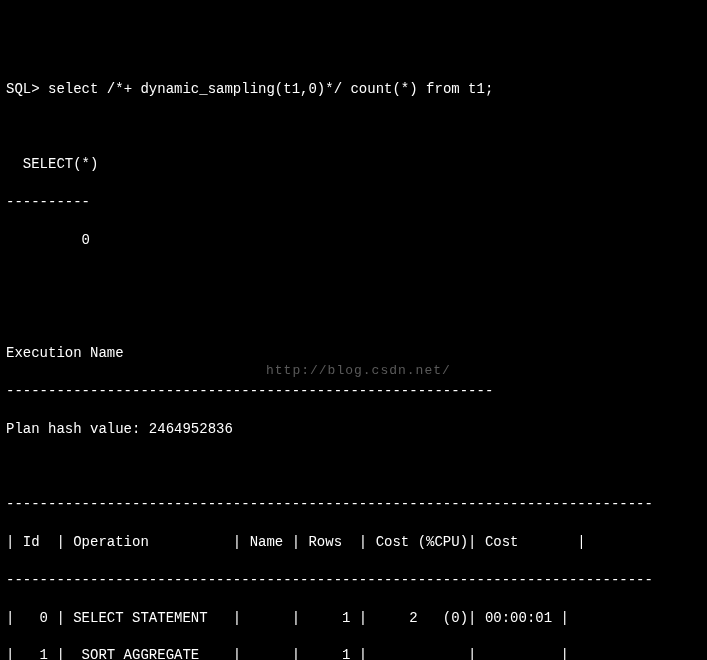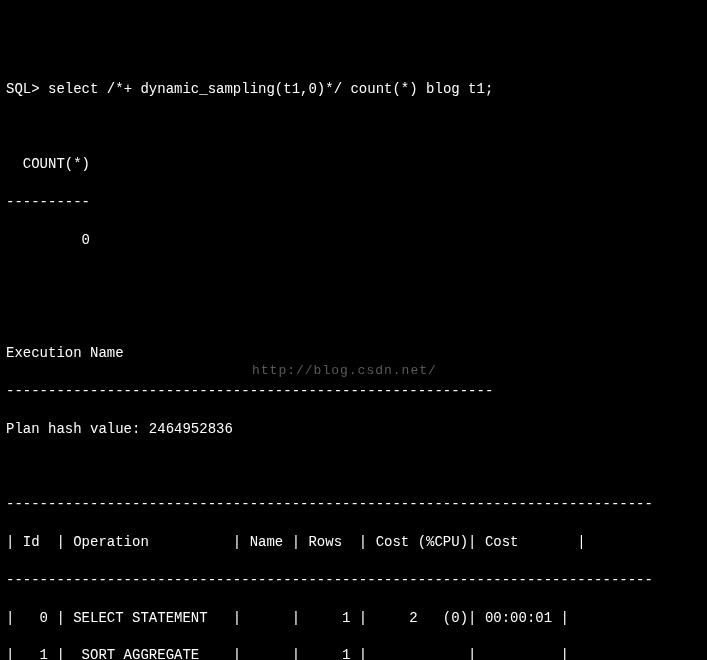--- a/index.html
+++ b/index.html
@@ -15,38 +15,38 @@
       line-height: 1.35;
       padding: 4px 6px;
       white-space: pre;
       width: 707px;
       height: 660px;
       overflow: hidden;
     }
     .watermark {
       position: absolute;
       top: 362px;
-      left: 252px;
+      left: 266px;
       color: #5a5a5a;
       font-size: 13px;
       letter-spacing: 1px;
       pointer-events: none;
     }
     .line {
       display: block;
     }
   </style>
 </head>
 <body>
 
 
 
-<span class="line"><span>SQL&gt; </span><span>select /*+ dynamic_sampling(t1,0)*/ count(*) blog t1;</span></span>
+<span class="line"><span>SQL&gt; </span><span>select /*+ dynamic_sampling(t1,0)*/ count(*) from t1;</span></span>
 <span class="line"> </span>
-<span class="line">  COUNT(*)</span>
+<span class="line">  SELECT(*)</span>
 <span class="line">----------</span>
 <span class="line">         0</span>
 <span class="line"> </span>
 <span class="line"> </span>
 <span class="line">Execution Name</span>
 <span class="line">----------------------------------------------------------</span>
 <span class="line">Plan hash value: 2464952836</span>
 <span class="line"> </span>
 <span class="line">-----------------------------------------------------------------------------</span>
 <span class="line">| Id  | Operation          | Name | Rows  | Cost (%CPU)| Cost       |</span>

